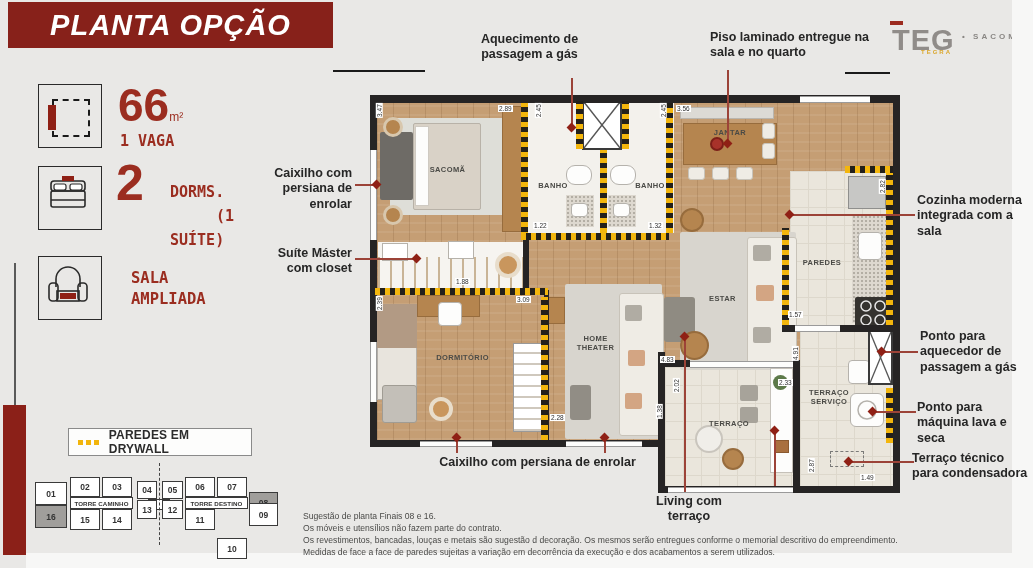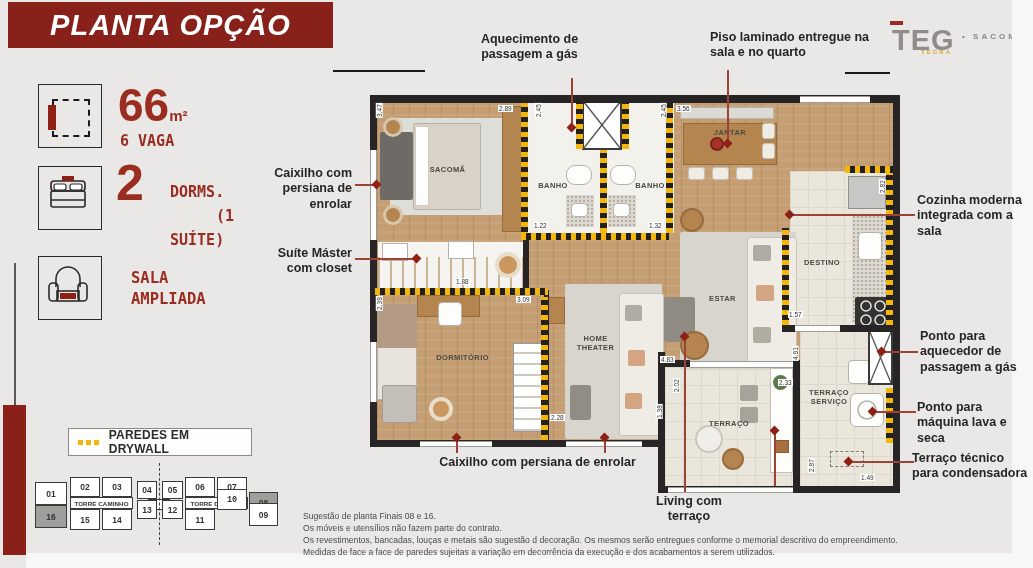--- a/index.html
+++ b/index.html
@@ -81,22 +81,22 @@
   <div class="abs hline" style="left:333px;top:70px;width:92px;"></div>
   <div class="abs hline" style="left:845px;top:72px;width:45px;"></div>
   <div class="abs teg-tick"></div>
   <div class="abs teg-txt">TEG</div>
   <div class="abs tegra-txt">TEGRA</div>
   <div class="abs sacoma-txt"><span>•</span> <span>SACOMÃ</span></div>
 
   <div class="abs spec-box" style="left:38px;top:84px;"></div>
   <div class="abs dashed-sq"></div>
   <div class="abs red-bar-ico"></div>
-  <div class="abs bignum" style="left:118px;top:82px;font-size:46px;"><span>66</span><span style="font-size:15px;font-weight:700;">m²</span></div>
-  <div class="abs mono" style="left:120px;top:132px;font-size:15px;">6 VAGA</div>
+  <div class="abs bignum" style="left:118px;top:82px;font-size:46px;"><span>66</span><span style="font-size:12px;font-weight:400;">m²</span></div>
+  <div class="abs mono" style="left:120px;top:132px;font-size:15px;">1 VAGA</div>
 
   <div class="abs spec-box" style="left:38px;top:166px;">
     <svg width="58" height="58" viewBox="0 0 58 58">
       <rect x="12" y="14" width="34" height="10" rx="3" fill="none" stroke="#2a2a2a" stroke-width="1.6"></rect>
       <rect x="15" y="17" width="12" height="6" rx="2" fill="#fff" stroke="#2a2a2a" stroke-width="1.2"></rect>
       <rect x="31" y="17" width="12" height="6" rx="2" fill="#fff" stroke="#2a2a2a" stroke-width="1.2"></rect>
       <rect x="12" y="24" width="34" height="16" rx="2" fill="none" stroke="#2a2a2a" stroke-width="1.6"></rect>
       <line x1="12" y1="33" x2="46" y2="33" stroke="#2a2a2a" stroke-width="1.3"></line>
       <rect x="23" y="9" width="12" height="5" fill="#8f2015"></rect>
     </svg>
@@ -273,21 +273,21 @@
     <div class="win" style="left:430px;top:1px;width:70px;height:7px;"></div>
     <div class="win" style="left:50px;top:346px;width:72px;height:6px;"></div>
     <div class="win" style="left:196px;top:346px;width:76px;height:6px;"></div>
     <div class="win" style="left:320px;top:266px;width:103px;height:7px;"></div>
     <div class="win" style="left:298px;top:392px;width:125px;height:6px;"></div>
 
     <div class="room-lb" style="left:50px;top:70px;width:55px;">SACOMÃ</div>
     <div class="room-lb" style="left:158px;top:86px;width:50px;">BANHO</div>
     <div class="room-lb" style="left:255px;top:86px;width:50px;">BANHO</div>
     <div class="room-lb" style="left:335px;top:33px;width:50px;">JANTAR</div>
-    <div class="room-lb" style="left:423px;top:163px;width:58px;">DESTINO</div>
+    <div class="room-lb" style="left:423px;top:163px;width:58px;">PAREDES</div>
     <div class="room-lb" style="left:325px;top:199px;width:55px;">ESTAR</div>
     <div class="room-lb" style="left:55px;top:258px;width:75px;">DORMITÓRIO</div>
     <div class="room-lb" style="left:198px;top:239px;width:55px;">HOME THEATER</div>
     <div class="room-lb" style="left:330px;top:324px;width:58px;">TERRAÇO</div>
     <div class="room-lb" style="left:428px;top:293px;width:62px;">TERRAÇO SERVIÇO</div>
 
     <span class="dim dimv" style="left:2px;top:12px;">3.47</span>
     <span class="dim" style="left:128px;top:10px;">2.89</span>
     <span class="dim dimv" style="left:161px;top:12px;">2.45</span>
     <span class="dim dimv" style="left:286px;top:12px;">2.45</span>
@@ -359,15 +359,15 @@
     <div class="unit" style="left: 162px; top: 481px; width: 21px; height: 18px;">05</div>
     <div class="unit" style="left: 185px; top: 477px; width: 30px; height: 20px;">06</div>
     <div class="unit" style="left: 217px; top: 477px; width: 30px; height: 20px;">07</div>
     <div class="unit hl" style="left: 249px; top: 492px; width: 29px; height: 22px;">08</div>
     <div class="unit hl" style="left: 35px; top: 505px; width: 32px; height: 23px;">16</div>
     <div class="unit" style="left: 70px; top: 509px; width: 30px; height: 21px;">15</div>
     <div class="unit" style="left: 102px; top: 509px; width: 30px; height: 21px;">14</div>
     <div class="unit" style="left: 137px; top: 500px; width: 20px; height: 19px;">13</div>
     <div class="unit" style="left: 162px; top: 500px; width: 21px; height: 19px;">12</div>
     <div class="unit" style="left: 185px; top: 509px; width: 30px; height: 21px;">11</div>
-    <div class="unit" style="left: 217px; top: 489px; width: 30px; height: 21px; font-family: Liberation Mono, monospace;">10</div>
+    <div class="unit" style="left: 217px; top: 538px; width: 30px; height: 21px;">10</div>
     <div class="unit" style="left: 249px; top: 503px; width: 29px; height: 23px;">09</div>
   </div>
 
 </body></html>

